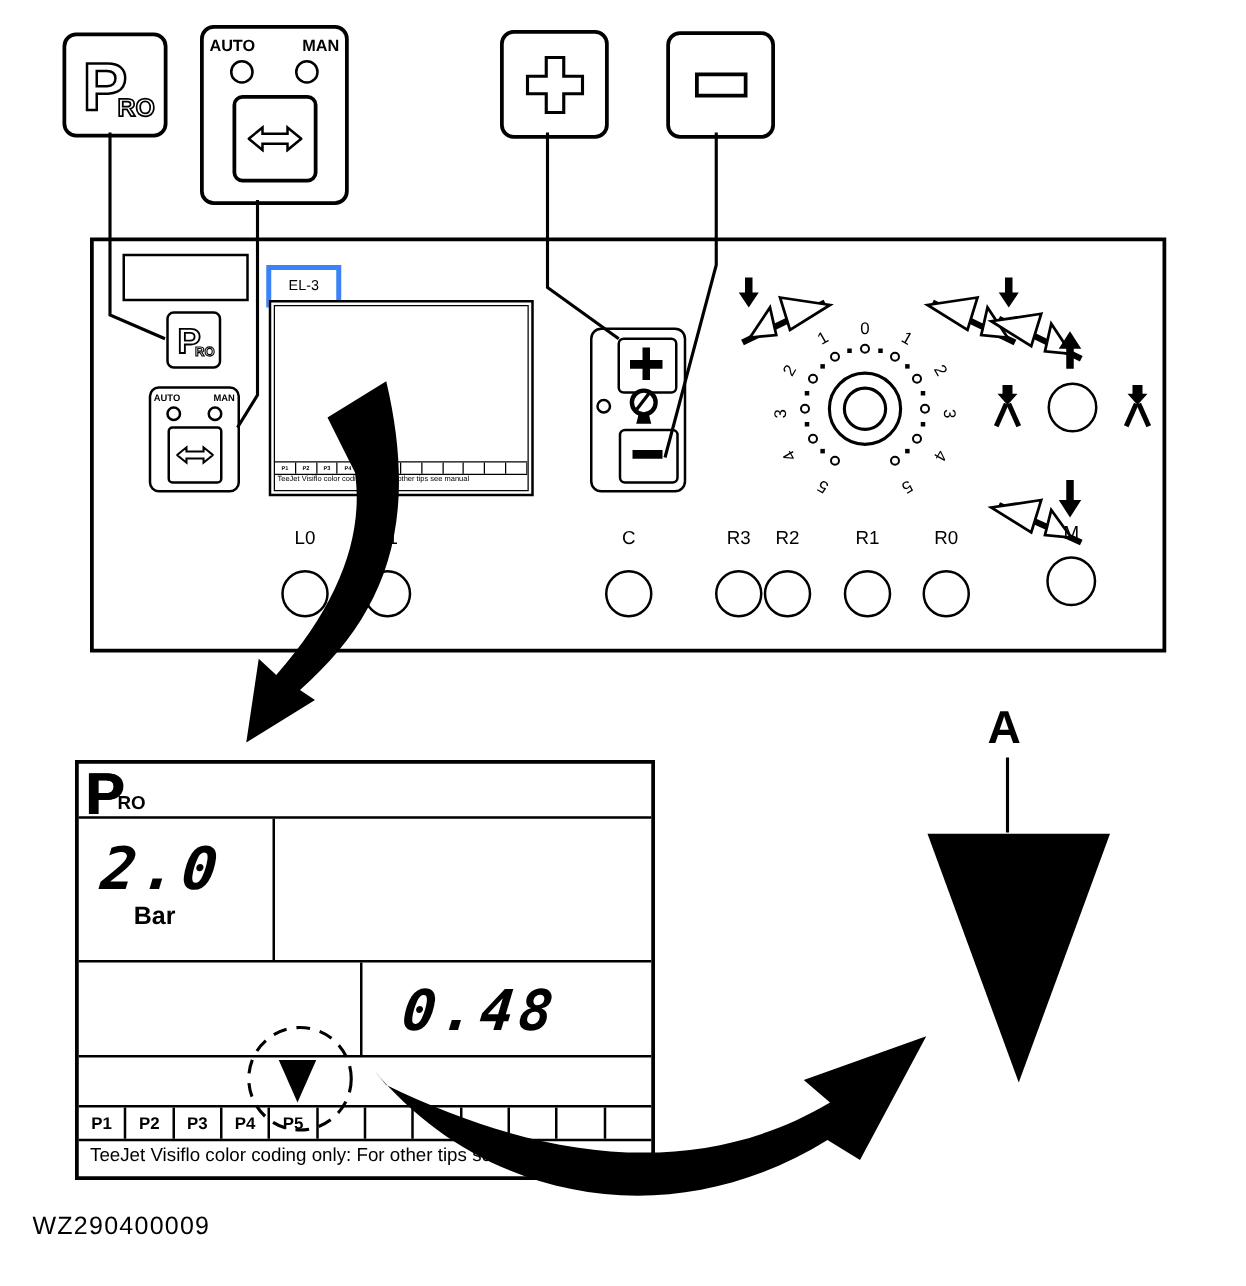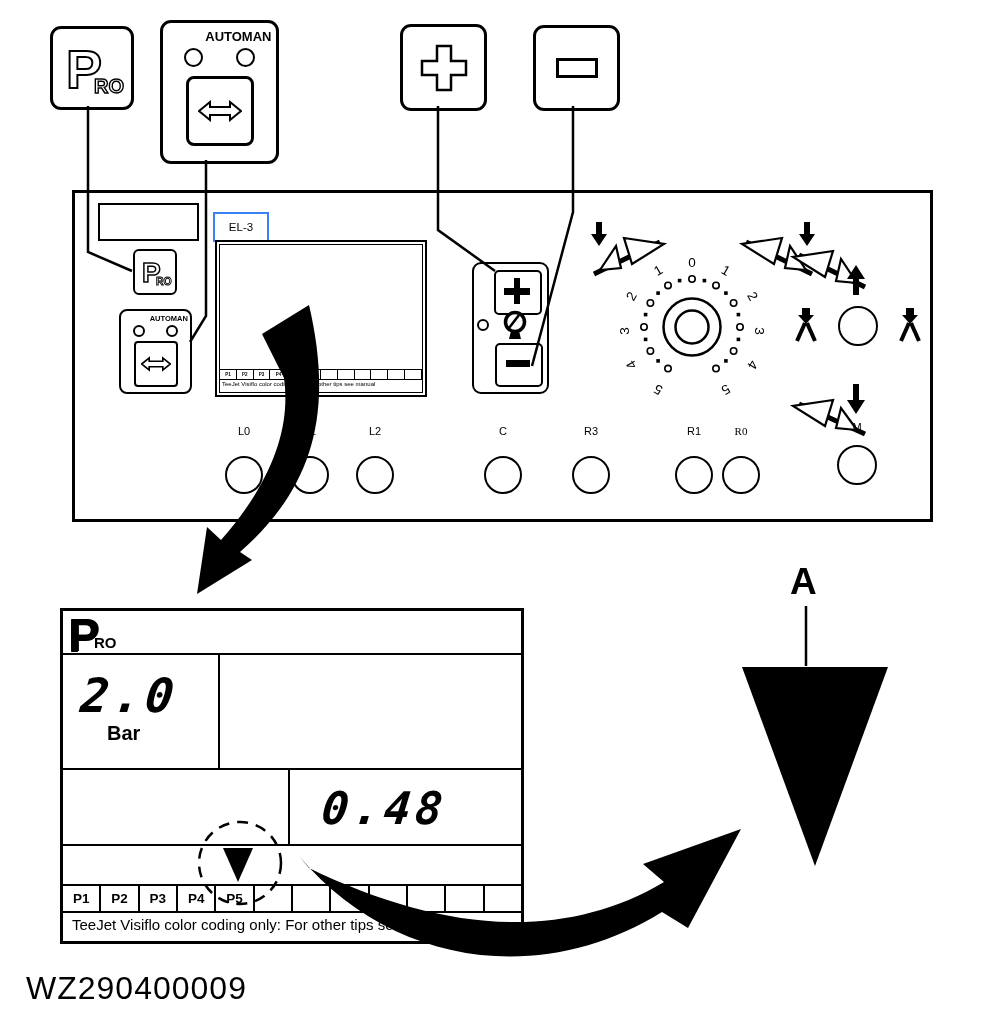--- a/index.html
+++ b/index.html
@@ -6,60 +6,60 @@
   .canvas{position:relative;width:997px;height:1029px;background:#fff;color:#000;
           font-family:"Liberation Sans",sans-serif;overflow:hidden;}
   .abs{position:absolute;}
   
   .callout-btn{position:absolute;border:3px solid #000;border-radius:11px;background:#fff;
                display:flex;align-items:center;justify-content:center;}
   #callout-pro{left:50px;top:26px;width:78px;height:78px;}
   #callout-automan{left:160px;top:20px;width:113px;height:138px;flex-direction:column;justify-content:flex-start;}
   #callout-plus{left:400px;top:24px;width:81px;height:81px;}
   #callout-minus{left:533px;top:25px;width:81px;height:80px;}
-  .am-labels{display:flex;justify-content:flex-end;width:92%;margin-top:6px;
+  .am-labels{display:flex;justify-content:space-between;width:92%;margin-top:6px;
              font-size:13px;font-weight:bold;letter-spacing:0;}
   .led{border:2.5px solid #000;border-radius:50%;background:#fff;}
   .led.big{width:15px;height:15px;}
   .am-leds{display:flex;justify-content:space-between;width:62%;margin-top:4px;}
   .am-inner{border:3px solid #000;border-radius:8px;width:62px;height:64px;margin-top:9px;
             display:flex;align-items:center;justify-content:center;background:#fff;}
   .minus-bar-outline{width:36px;height:14px;border:3px solid #000;background:#fff;}
   
   #panel{left:72px;top:190px;width:855px;height:326px;border:3px solid #000;background:#fff;}
   #label-plate{left:23px;top:10px;width:97px;height:34px;border:2px solid #000;}
   #panel-pro-btn{left:58px;top:56px;width:40px;height:42px;border:2.5px solid #000;border-radius:6px;
                  display:flex;align-items:center;justify-content:center;background:#fff;}
   #panel-automan{left:44px;top:116px;width:69px;height:81px;border:2.5px solid #000;border-radius:8px;
                  display:flex;flex-direction:column;align-items:center;background:#fff;}
   #panel-automan .am-labels{font-size:7.5px;margin-top:3px;width:94%;}
   #panel-automan .led{width:8px;height:8px;border-width:2px;}
   #panel-automan .am-leds{width:66%;margin-top:2px;}
   #panel-automan .am-inner{width:40px;height:42px;border-width:2px;border-radius:4px;margin-top:4px;}
-  #el3-badge{left:138px;top:19px;width:52px;height:26px;border:2px solid #3b82f6;
+  #el3-badge{left:138px;top:19px;width:52px;height:26px;border:4px solid #3b82f6;
              display:flex;align-items:center;justify-content:center;font-size:11.5px;}
   #panel-display{left:140px;top:47px;width:208px;height:153px;border:2.5px solid #000;background:#fff;}
   #panel-display .inner{position:absolute;left:2px;top:2px;right:2px;bottom:2px;border:1.5px solid #000;
                         display:flex;flex-direction:column;justify-content:flex-end;overflow:hidden;}
   .mini-tabs{display:flex;height:9px;border-top:1.5px solid #000;}
   .mini-tabs .cell{flex:1;border-right:1.5px solid #000;font-size:4.5px;font-weight:bold;
                    display:flex;align-items:center;justify-content:center;overflow:hidden;}
   .mini-footer{height:11px;border-top:1.5px solid #000;font-size:6px;white-space:nowrap;
                overflow:hidden;padding:1px 1px 0 2px;}
   #pm-cluster{left:397px;top:69px;width:73px;height:128px;border:2.5px solid #000;border-radius:9px;background:#fff;}
   .pm-btn{position:absolute;border:2.5px solid #000;border-radius:5px;background:#fff;}
   #pm-plus{left:20px;top:6px;width:44px;height:41px;}
   #pm-minus{left:21px;top:79px;width:44px;height:40px;}
   .plus-shape{position:absolute;background:#000;}
   #pm-led{position:absolute;left:3px;top:55px;width:8px;height:8px;border-width:2px;}
   #dial-svg{left:537px;top:54px;width:160px;height:160px;}
   .knob-circle{position:absolute;left:763px;top:113px;width:36px;height:36px;border:2.5px solid #000;
                border-radius:50%;background:#fff;}
   .btn-group{position:absolute;width:64px;text-align:center;}
-  .btn-group .lbl{font-size:11px;line-height:16px;}
+  .btn-group .lbl{font-size:15px;line-height:16px;}
   .round-btn{border:2.5px solid #000;border-radius:50%;background:#fff;margin:0 auto;}
   
   #lcd{left:60px;top:608px;width:458px;height:330px;border:3px solid #000;background:#fff;
        display:flex;flex-direction:column;}
   #lcd .row{box-sizing:border-box;position:relative;}
   #lcd-r1{height:42px;}
   #lcd-r2{height:115px;border-top:2.5px solid #000;display:flex;}
   #lcd-r3{height:76px;border-top:2.5px solid #000;display:flex;}
   #lcd-r4{height:40px;border-top:2.5px solid #000;}
   #lcd-r5{height:27px;border-top:2.5px solid #000;display:flex;}
@@ -76,21 +76,21 @@
   .lcd-tabs-cell{flex:1;border-right:2px solid #000;font-size:13.5px;font-weight:bold;
                  display:flex;align-items:center;justify-content:center;}
   .lcd-tabs-cell:last-child{border-right:none;}
   #lcd-pro{position:relative;height:42px;}
   #lcd-pro .p{position:absolute;left:5px;top:-4px;font-size:47px;font-weight:bold;
               text-shadow:1px 0 0 #000,0 .5px 0 #000;}
   #lcd-pro .ro{position:absolute;left:31px;top:23px;font-size:15px;font-weight:bold;}
   #marker-svg{position:absolute;left:130px;top:205px;width:100px;height:100px;z-index:3;}
   
   #label-a{left:790px;top:561px;font-size:37px;font-weight:bold;}
-  #figure-id{left:26px;top:970px;font-size:32px;letter-spacing:1px;}
+  #figure-id{left:26px;top:970px;font-size:20px;letter-spacing:1px;}
   #overlay{position:absolute;left:0;top:0;width:997px;height:1029px;pointer-events:none;z-index:5;}
   svg text{font-family:"Liberation Sans",sans-serif;}
 </style>
 </head>
 <body>
 
 <div class="canvas">
 
   <div class="callout-btn" id="callout-pro">
     <svg width="70" height="70" viewBox="0 0 70 70">
@@ -268,37 +268,37 @@
     <div class="knob-circle"></div>
 
     <div class="btn-group" style="left:137px;top:230px;">
       <div class="lbl">L0</div>
       <div class="round-btn" style="width:34px;height:34px;margin-top:17px;"></div>
     </div>
     <div class="btn-group" style="left:203px;top:230px;">
       <div class="lbl">L1</div>
       <div class="round-btn" style="width:34px;height:34px;margin-top:17px;"></div>
     </div>
-    <div class="btn-group" style="left:268px;top:230px;">
-      <div class="lbl">L2</div>
-      <div class="round-btn" style="width:34px;height:34px;margin-top:17px;"></div>
-    </div>
     <div class="btn-group" style="left:396px;top:230px;">
       <div class="lbl">C</div>
       <div class="round-btn" style="width:34px;height:34px;margin-top:17px;"></div>
     </div>
     <div class="btn-group" style="left:484px;top:230px;">
       <div class="lbl">R3</div>
       <div class="round-btn" style="width:34px;height:34px;margin-top:17px;"></div>
     </div>
+    <div class="btn-group" style="left:523px;top:230px;">
+      <div class="lbl">R2</div>
+      <div class="round-btn" style="width:34px;height:34px;margin-top:17px;"></div>
+    </div>
     <div class="btn-group" style="left:587px;top:230px;">
       <div class="lbl">R1</div>
       <div class="round-btn" style="width:34px;height:34px;margin-top:17px;"></div>
     </div>
-    <div class="btn-group" style="left:634px;top:230px;font-family:Liberation Serif, serif;">
+    <div class="btn-group" style="left:650px;top:230px;">
       <div class="lbl">R0</div>
       <div class="round-btn" style="width:34px;height:34px;margin-top:17px;"></div>
     </div>
     <div class="btn-group" style="left:750px;top:226px;">
       <div class="lbl">M</div>
       <div class="round-btn" style="width:36px;height:36px;margin-top:10px;"></div>
     </div>
   </div>
 
   <div class="abs" id="lcd">

